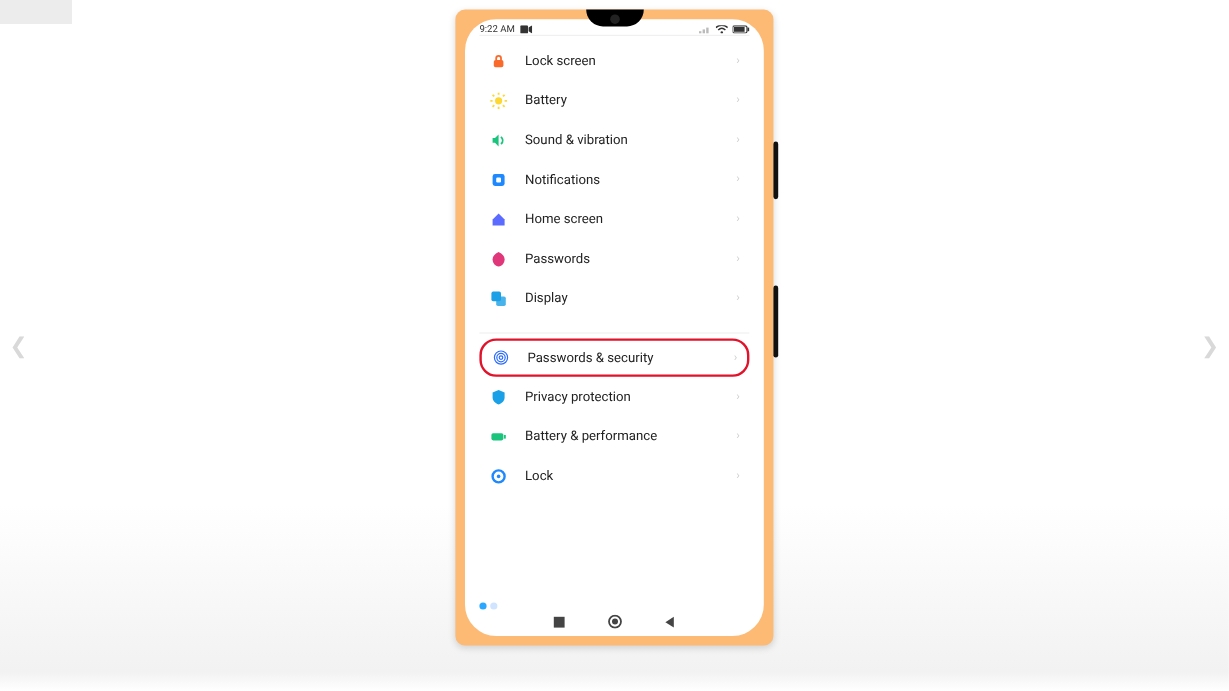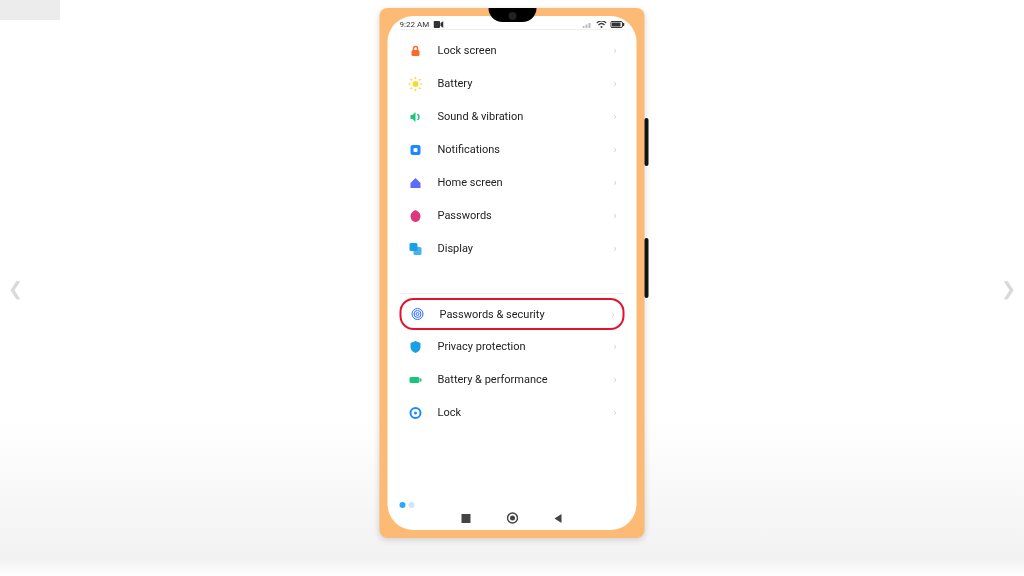--- a/index.html
+++ b/index.html
@@ -153,21 +153,21 @@
               <svg width="14" height="14" viewBox="0 0 14 14">
                 <rect x="1" y="1" width="8" height="8" rx="1.5" fill="#1aa0e6"></rect>
                 <rect x="5" y="5" width="8" height="8" rx="1.5" fill="#1aa0e6" opacity="0.8"></rect>
               </svg>
             </span>
           <span class="label">Display</span>
           <span class="chev">›</span>
         </div>
       </div>
 
-      <div class="group" style="margin-top:24px">
+      <div class="group" style="margin-top:8px">
         <div class="item highlight">
           <span class="ico">
               <svg width="14" height="14" viewBox="0 0 14 14">
                 <circle cx="7" cy="7" r="5.5" fill="none" stroke="#2a6bff" stroke-width="1"></circle>
                 <circle cx="7" cy="7" r="3.5" fill="none" stroke="#2a6bff" stroke-width="1"></circle>
                 <circle cx="7" cy="7" r="1.5" fill="none" stroke="#2a6bff" stroke-width="1"></circle>
               </svg>
             </span>
           <span class="label">Passwords &amp; security</span>
           <span class="chev">›</span>

